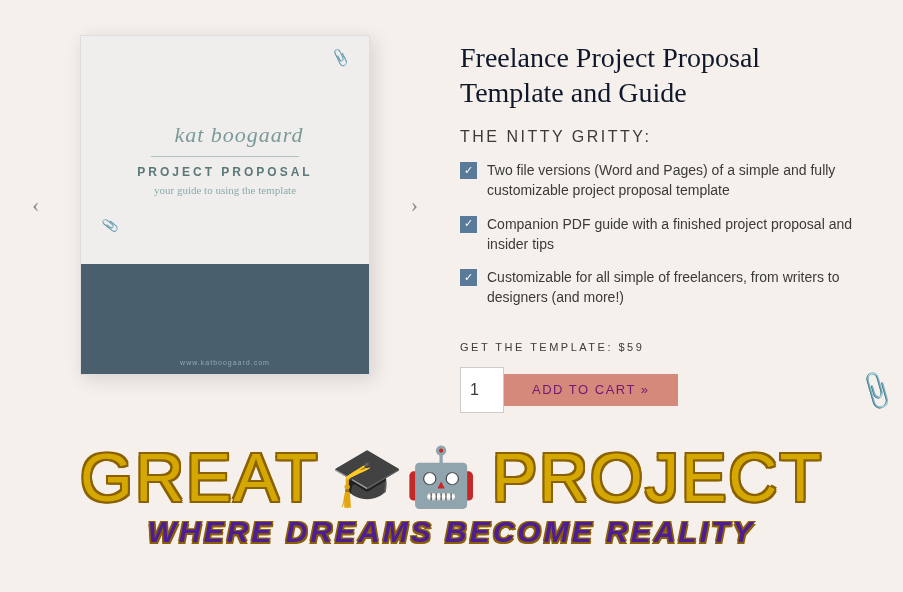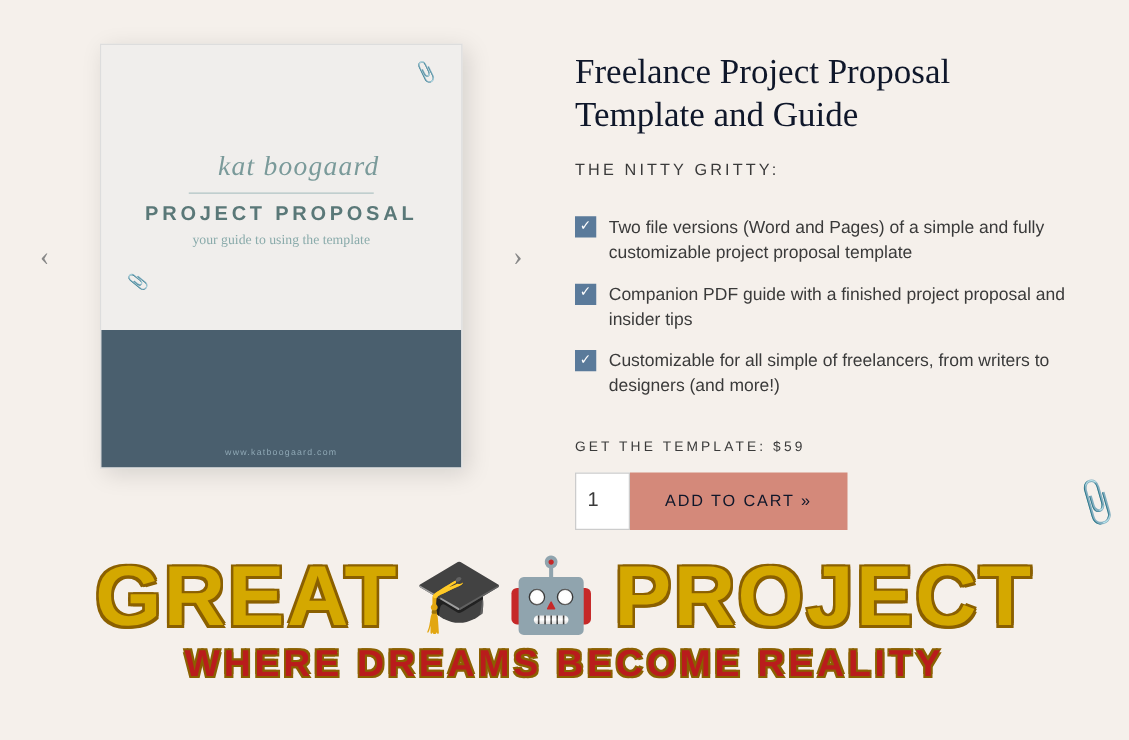--- a/index.html
+++ b/index.html
@@ -84,21 +84,21 @@
 
     .book-divider {
       width: 60%;
       height: 1.5px;
       background: #b0c4c4;
       margin: 4px auto 8px auto;
     }
 
     .book-title-main {
       font-family: Arial, sans-serif;
-      font-size: 16px;
+      font-size: 12px;
       font-weight: bold;
       letter-spacing: 3px;
       color: #5a7878;
       text-align: center;
       text-transform: uppercase;
       margin-bottom: 5px;
     }
 
     .book-subtitle {
       font-family: 'Brush Script MT', cursive, Georgia, serif;
@@ -153,26 +153,26 @@
     .product-title {
       font-size: 28px;
       font-weight: normal;
       color: #0f172a;
       line-height: 1.25;
       margin-bottom: 18px;
       font-family: Georgia, serif;
     }
 
     .section-label {
-      font-size: 13px;
+      font-size: 16px;
       letter-spacing: 2.5px;
       color: #3a3a3a;
       text-transform: uppercase;
       font-family: Arial, sans-serif;
-      margin-bottom: 28px;
+      margin-bottom: 14px;
       font-weight: normal;
     }
 
     .features-list {
       list-style: none;
       margin-bottom: 20px;
     }
 
     .features-list li {
       display: flex;
@@ -221,24 +221,24 @@
       border: 1.5px solid #ccc;
       background: white;
       text-align: center;
       font-size: 16px;
       font-family: Arial, sans-serif;
       color: #3a3a3a;
       outline: none;
     }
 
     .add-to-cart-btn {
-      height: 46px;
+      height: 32px;
       padding: 0 28px;
       background: #d4897a;
-      color: #0f172a;
+      color: #701a75;
       border: none;
       font-size: 13px;
       letter-spacing: 1.5px;
       font-family: Arial, sans-serif;
       cursor: pointer;
       text-transform: uppercase;
     }
 
     .paperclip-decoration {
       position: absolute;
@@ -256,21 +256,21 @@
       background: #f5f0eb;
       display: flex;
       flex-direction: column;
       align-items: center;
       justify-content: center;
       gap: 4px;
     }
 
     .banner-title {
       font-size: 68px;
-      font-weight: 700;
+      font-weight: 400;
       font-family: Impact, 'Arial Black', sans-serif;
       color: #d4a800;
       text-shadow:
         -2px -2px 0 #8B6000,
         2px -2px 0 #8B6000,
         -2px 2px 0 #8B6000,
         2px 2px 0 #8B6000,
         0 2px 0 #8B6000,
         2px 0 0 #8B6000;
       letter-spacing: 2px;
@@ -282,28 +282,29 @@
 
     .robot-emoji {
       font-size: 58px;
       text-shadow: none;
     }
 
     .banner-subtitle {
       font-size: 30px;
       font-weight: 900;
       font-family: Impact, 'Arial Black', sans-serif;
-      color: #b91c1c;
+      color: #4c1d95;
       text-shadow:
         -1.5px -1.5px 0 #8B6000,
         1.5px -1.5px 0 #8B6000,
         -1.5px 1.5px 0 #8B6000,
         1.5px 1.5px 0 #8B6000;
       letter-spacing: 3px;
       text-transform: uppercase;
+      font-style: italic;
     }
   </style>
 </head>
 <body>
 
 <div class="top-section">
 
   <div class="book-container">
     <button class="book-nav book-nav-left">‹</button>
 

